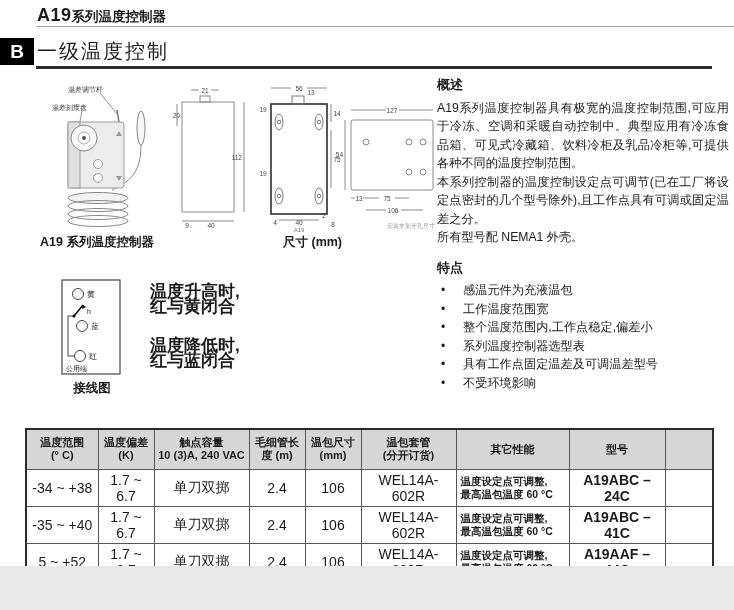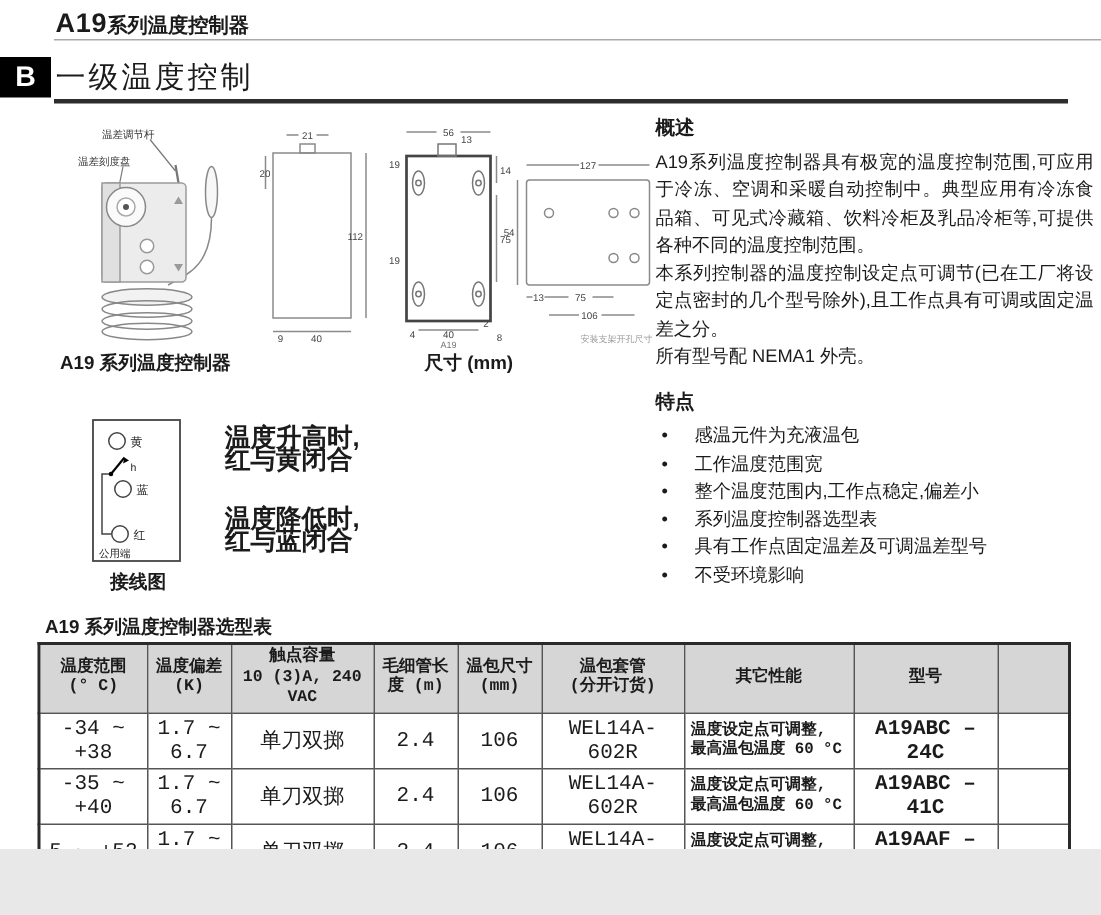--- a/index.html
+++ b/index.html
@@ -36,21 +36,21 @@
   .right-col p  { margin:0; text-align:justify; }
   .right-col .features-heading { margin-top:12px; }
   .right-col ul { list-style:none; margin-top:2px; }
   .right-col li { display:flex; line-height:18.5px; }
   .right-col li .dot { width:26px; flex:0 0 26px; text-align:left; padding-left:4px; }
 
   
   .table-title { left:30px; top:410px; font-size:12.5px; font-weight:bold; }
   .sel-table-wrap { left:25px; top:428px; }
   table.sel { border-collapse:collapse; table-layout:fixed; width:687px;
-              border:2px solid #2b2b2b;font-family:Liberation Mono, monospace; }
+              border:2px solid #2b2b2b; }
   table.sel th, table.sel td { border:1px solid #555; overflow:hidden; }
   table.sel th { background:#d6d6d6; font-size:11px; font-weight:bold; text-align:center;
                  vertical-align:middle; height:40px; padding:2px 3px; white-space:pre-line;
                  line-height:13.5px; }
   table.sel td { font-size:14px; text-align:center; vertical-align:middle; height:33px;
                  padding:2px 4px; }
   table.sel td.other { text-align:left; font-weight:bold; font-size:10.5px;
                        white-space:pre-line; line-height:13px; }
   table.sel td.model { font-weight:bold; }
 
@@ -225,21 +225,20 @@
           <span class="dot">•</span>
           <span>具有工作点固定温差及可调温差型号</span>
         </li>
       <li>
           <span class="dot">•</span>
           <span>不受环境影响</span>
         </li>
     </ul>
   </div>
 
-  <div class="abs table-title">A19 系列温度控制器选型表</div>
   <div class="abs sel-table-wrap">
     <table class="sel">
       <colgroup>
         <col style="width:72px">
           <col style="width:56px">
           <col style="width:95px">
         <col style="width:56px">
           <col style="width:56px">
           <col style="width:95px">
         <col style="width:113px">

